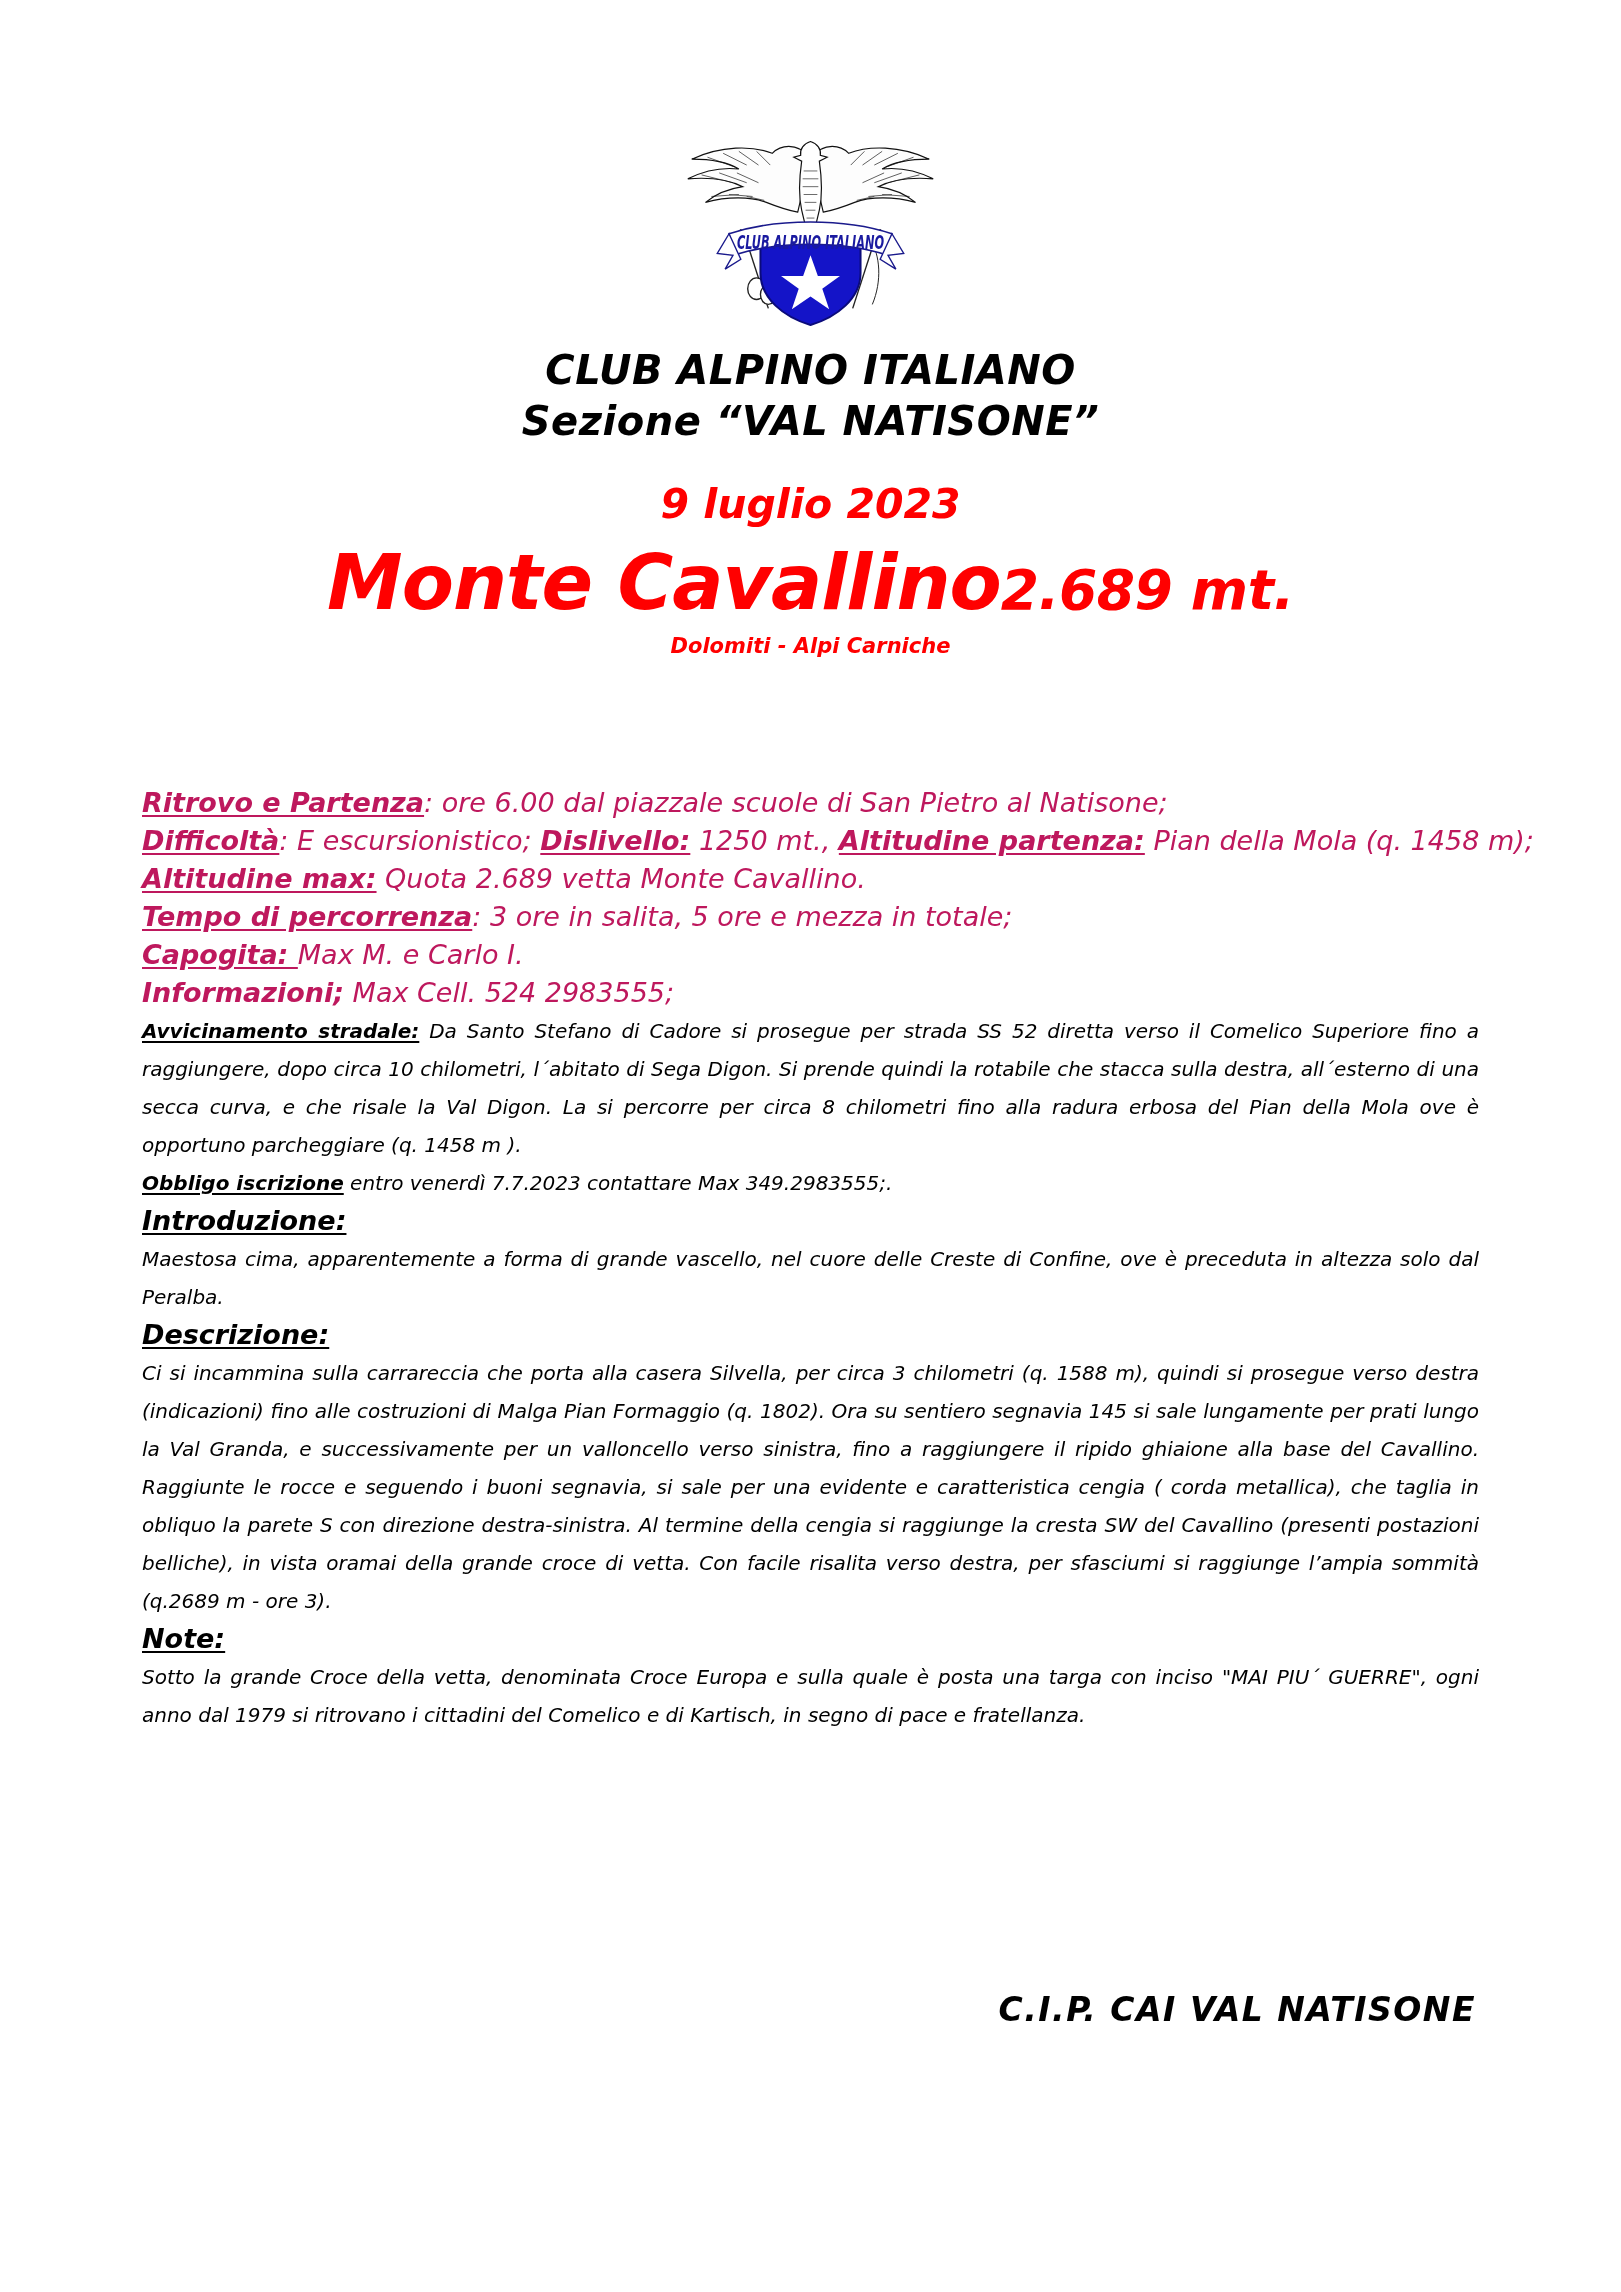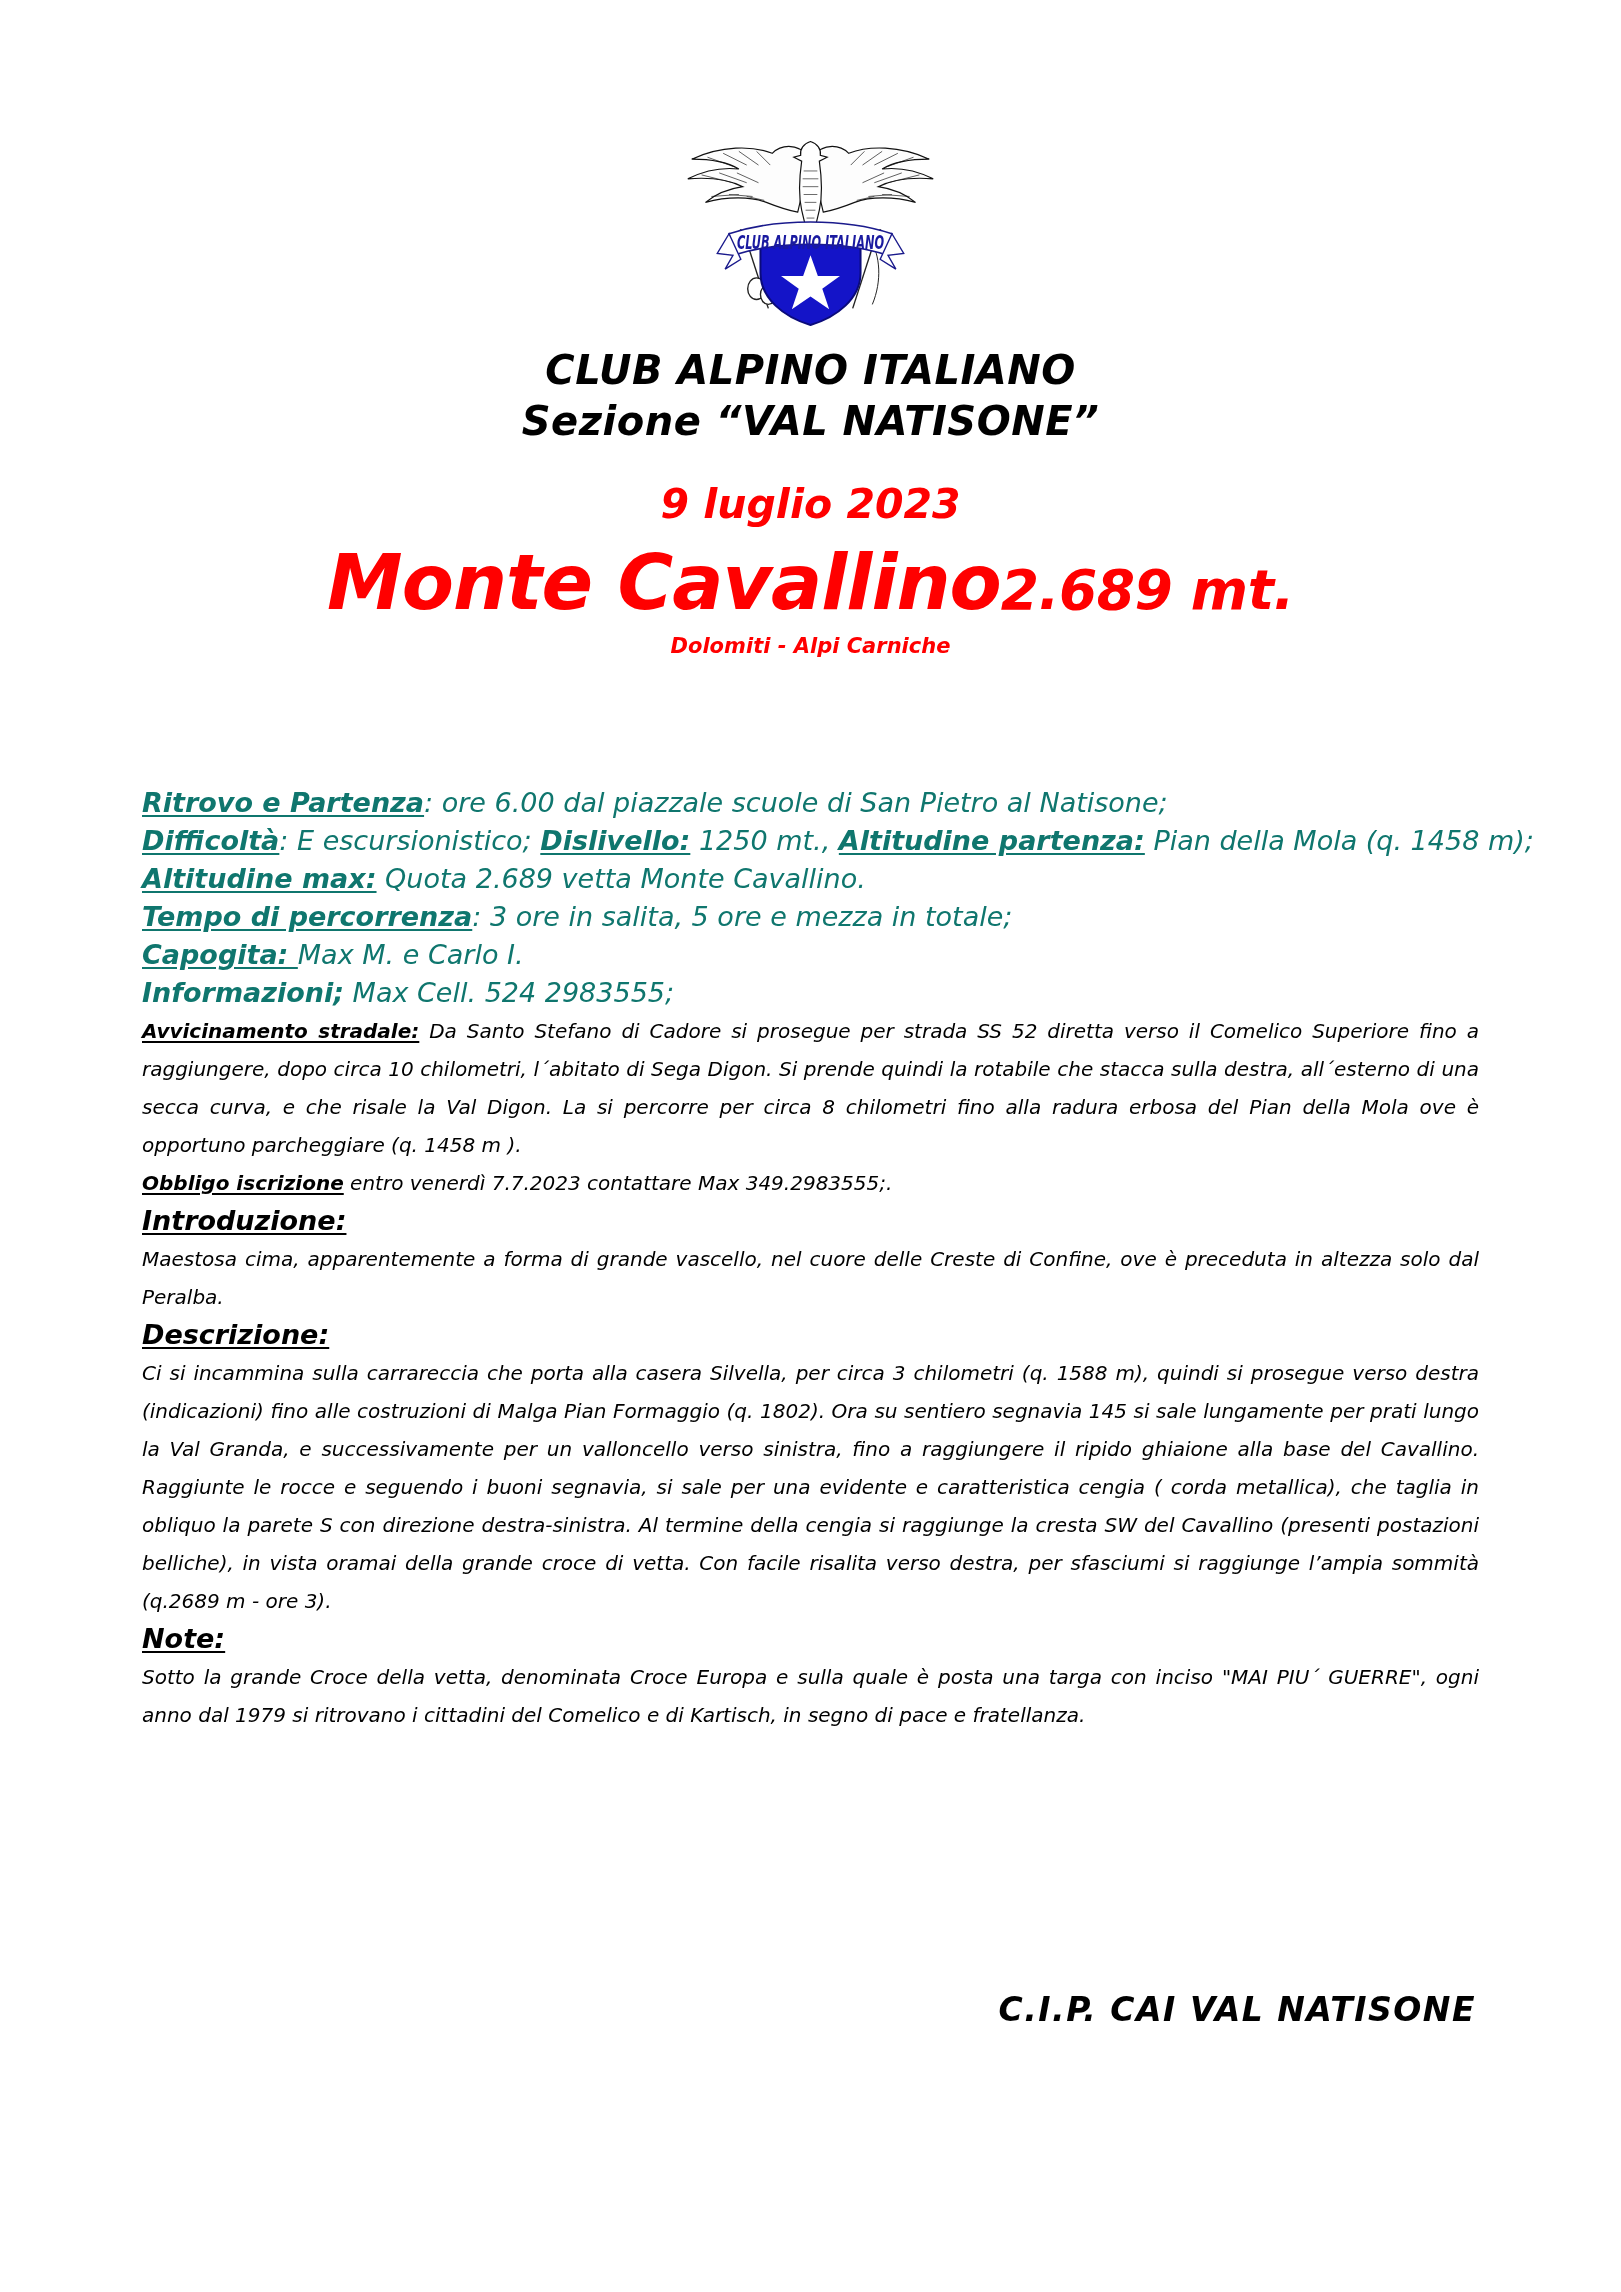--- a/index.html
+++ b/index.html
@@ -91,21 +91,21 @@
     position: absolute;
     left: 142px;
     right: 142px;
     top: 784px;
   }
   .ln {
     font-family: "DejaVu Sans", sans-serif;
     font-style: italic;
     font-size: 27px;
     line-height: 38px;
-    color: #0f766e;
+    color: #be185d;
     white-space: nowrap;
   }
   .para {
     font-family: "DejaVu Sans", sans-serif;
     font-style: italic;
     font-size: 20px;
     line-height: 38px;
     color: #000000;
     text-align: justify;
     text-justify: inter-word;

